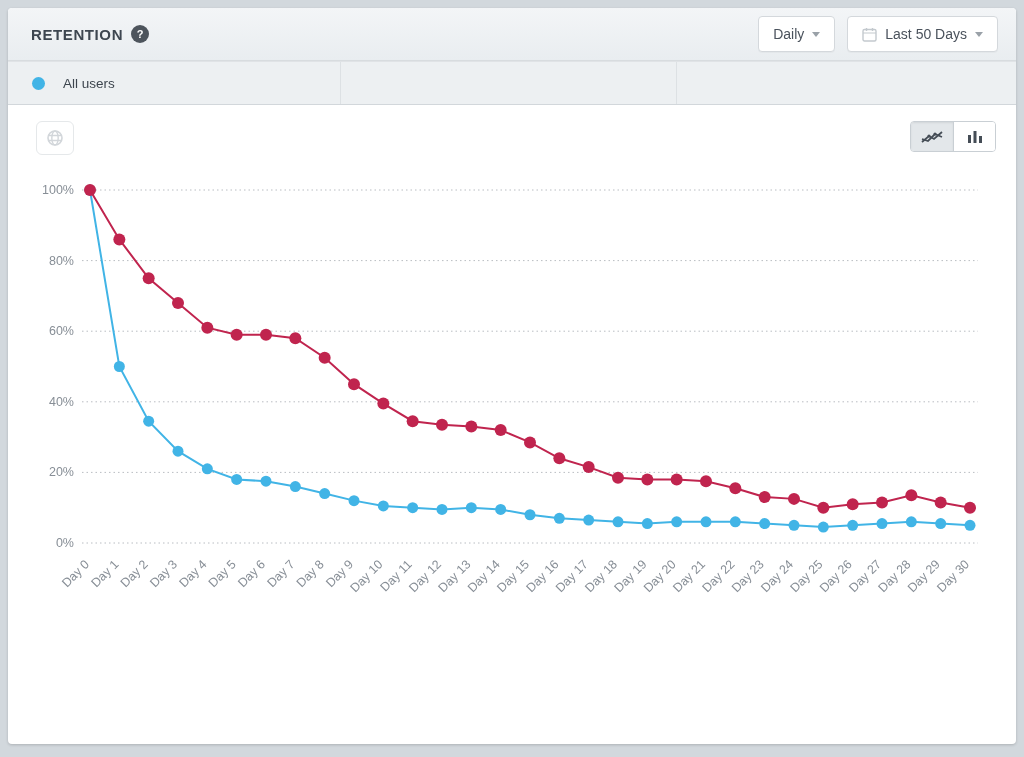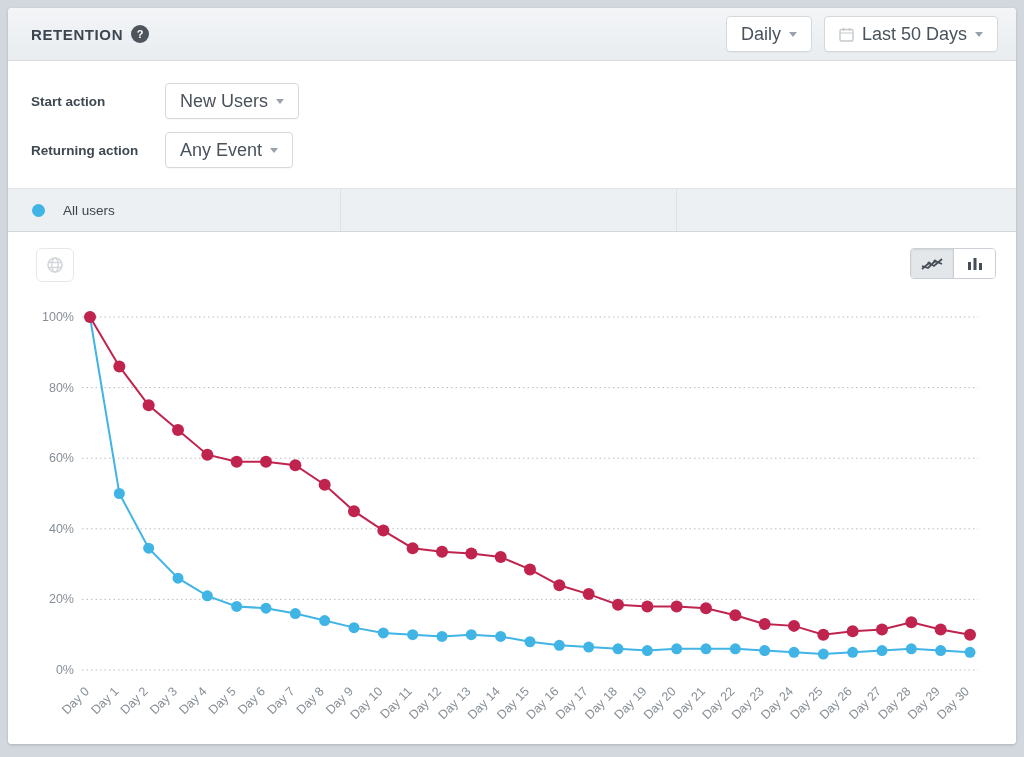--- a/index.html
+++ b/index.html
@@ -26,21 +26,21 @@
   .rpt-title { font-size:15px; font-weight:bold; letter-spacing:.6px; color:#3d4650; }
   .help-badge {
     width:18px; height:18px; border-radius:50%; background:#4d545c; color:#fff;
     font-size:11px; font-weight:bold; display:flex; align-items:center; justify-content:center;
     cursor:pointer;
   }
   .hdr-controls { display:flex; gap:12px; }
   .btn {
     display:flex; align-items:center; gap:8px; height:36px; padding:0 14px;
     background:#fff; border:1px solid #d4d8dc; border-radius:4px;
-    font-size:18px; color:#4a525c; cursor:pointer; box-shadow:0 1px 1px rgba(0,0,0,.03);
+    font-size:14px; color:#4a525c; cursor:pointer; box-shadow:0 1px 1px rgba(0,0,0,.03);
   }
   .caret {
     width:0; height:0; border-left:4px solid transparent; border-right:4px solid transparent;
     border-top:5px solid #9aa1a8; margin-top:1px;
   }
   .cal-icon { display:inline-flex; }
   
   .filters { padding:22px 24px 20px 23px; background:#fff; }
   .filter-row { display:flex; align-items:center; margin-bottom:13px; }
   .filter-row:last-child { margin-bottom:0; }
@@ -99,36 +99,20 @@
             <line x1="10.5" y1="1" x2="10.5" y2="4" stroke="#c3c9ce" stroke-width="1.4"></line>
             <line x1="1" y1="6" x2="14" y2="6" stroke="#c3c9ce" stroke-width="1.2"></line>
           </svg>
         </span>
         <span>Last 50 Days</span>
         <span class="caret"></span>
       </div>
     </div>
   </div>
 
-  <div class="filters">
-    <div class="filter-row">
-      <span class="filter-label">Start action</span>
-      <div class="btn">
-        <span>New Users</span>
-        <span class="caret"></span>
-      </div>
-    </div>
-    <div class="filter-row">
-      <span class="filter-label">Returning action</span>
-      <div class="btn">
-        <span>Any Event</span>
-        <span class="caret"></span>
-      </div>
-    </div>
-  </div>
 
   <div class="legend-bar">
     <div class="legend-cell">
       <span class="legend-dot" style="background: rgb(65, 180, 230);"></span>
       <span class="legend-label">All users</span>
     </div>
     <div class="legend-cell empty"></div>
   </div>
 
   <div class="chart-section">

